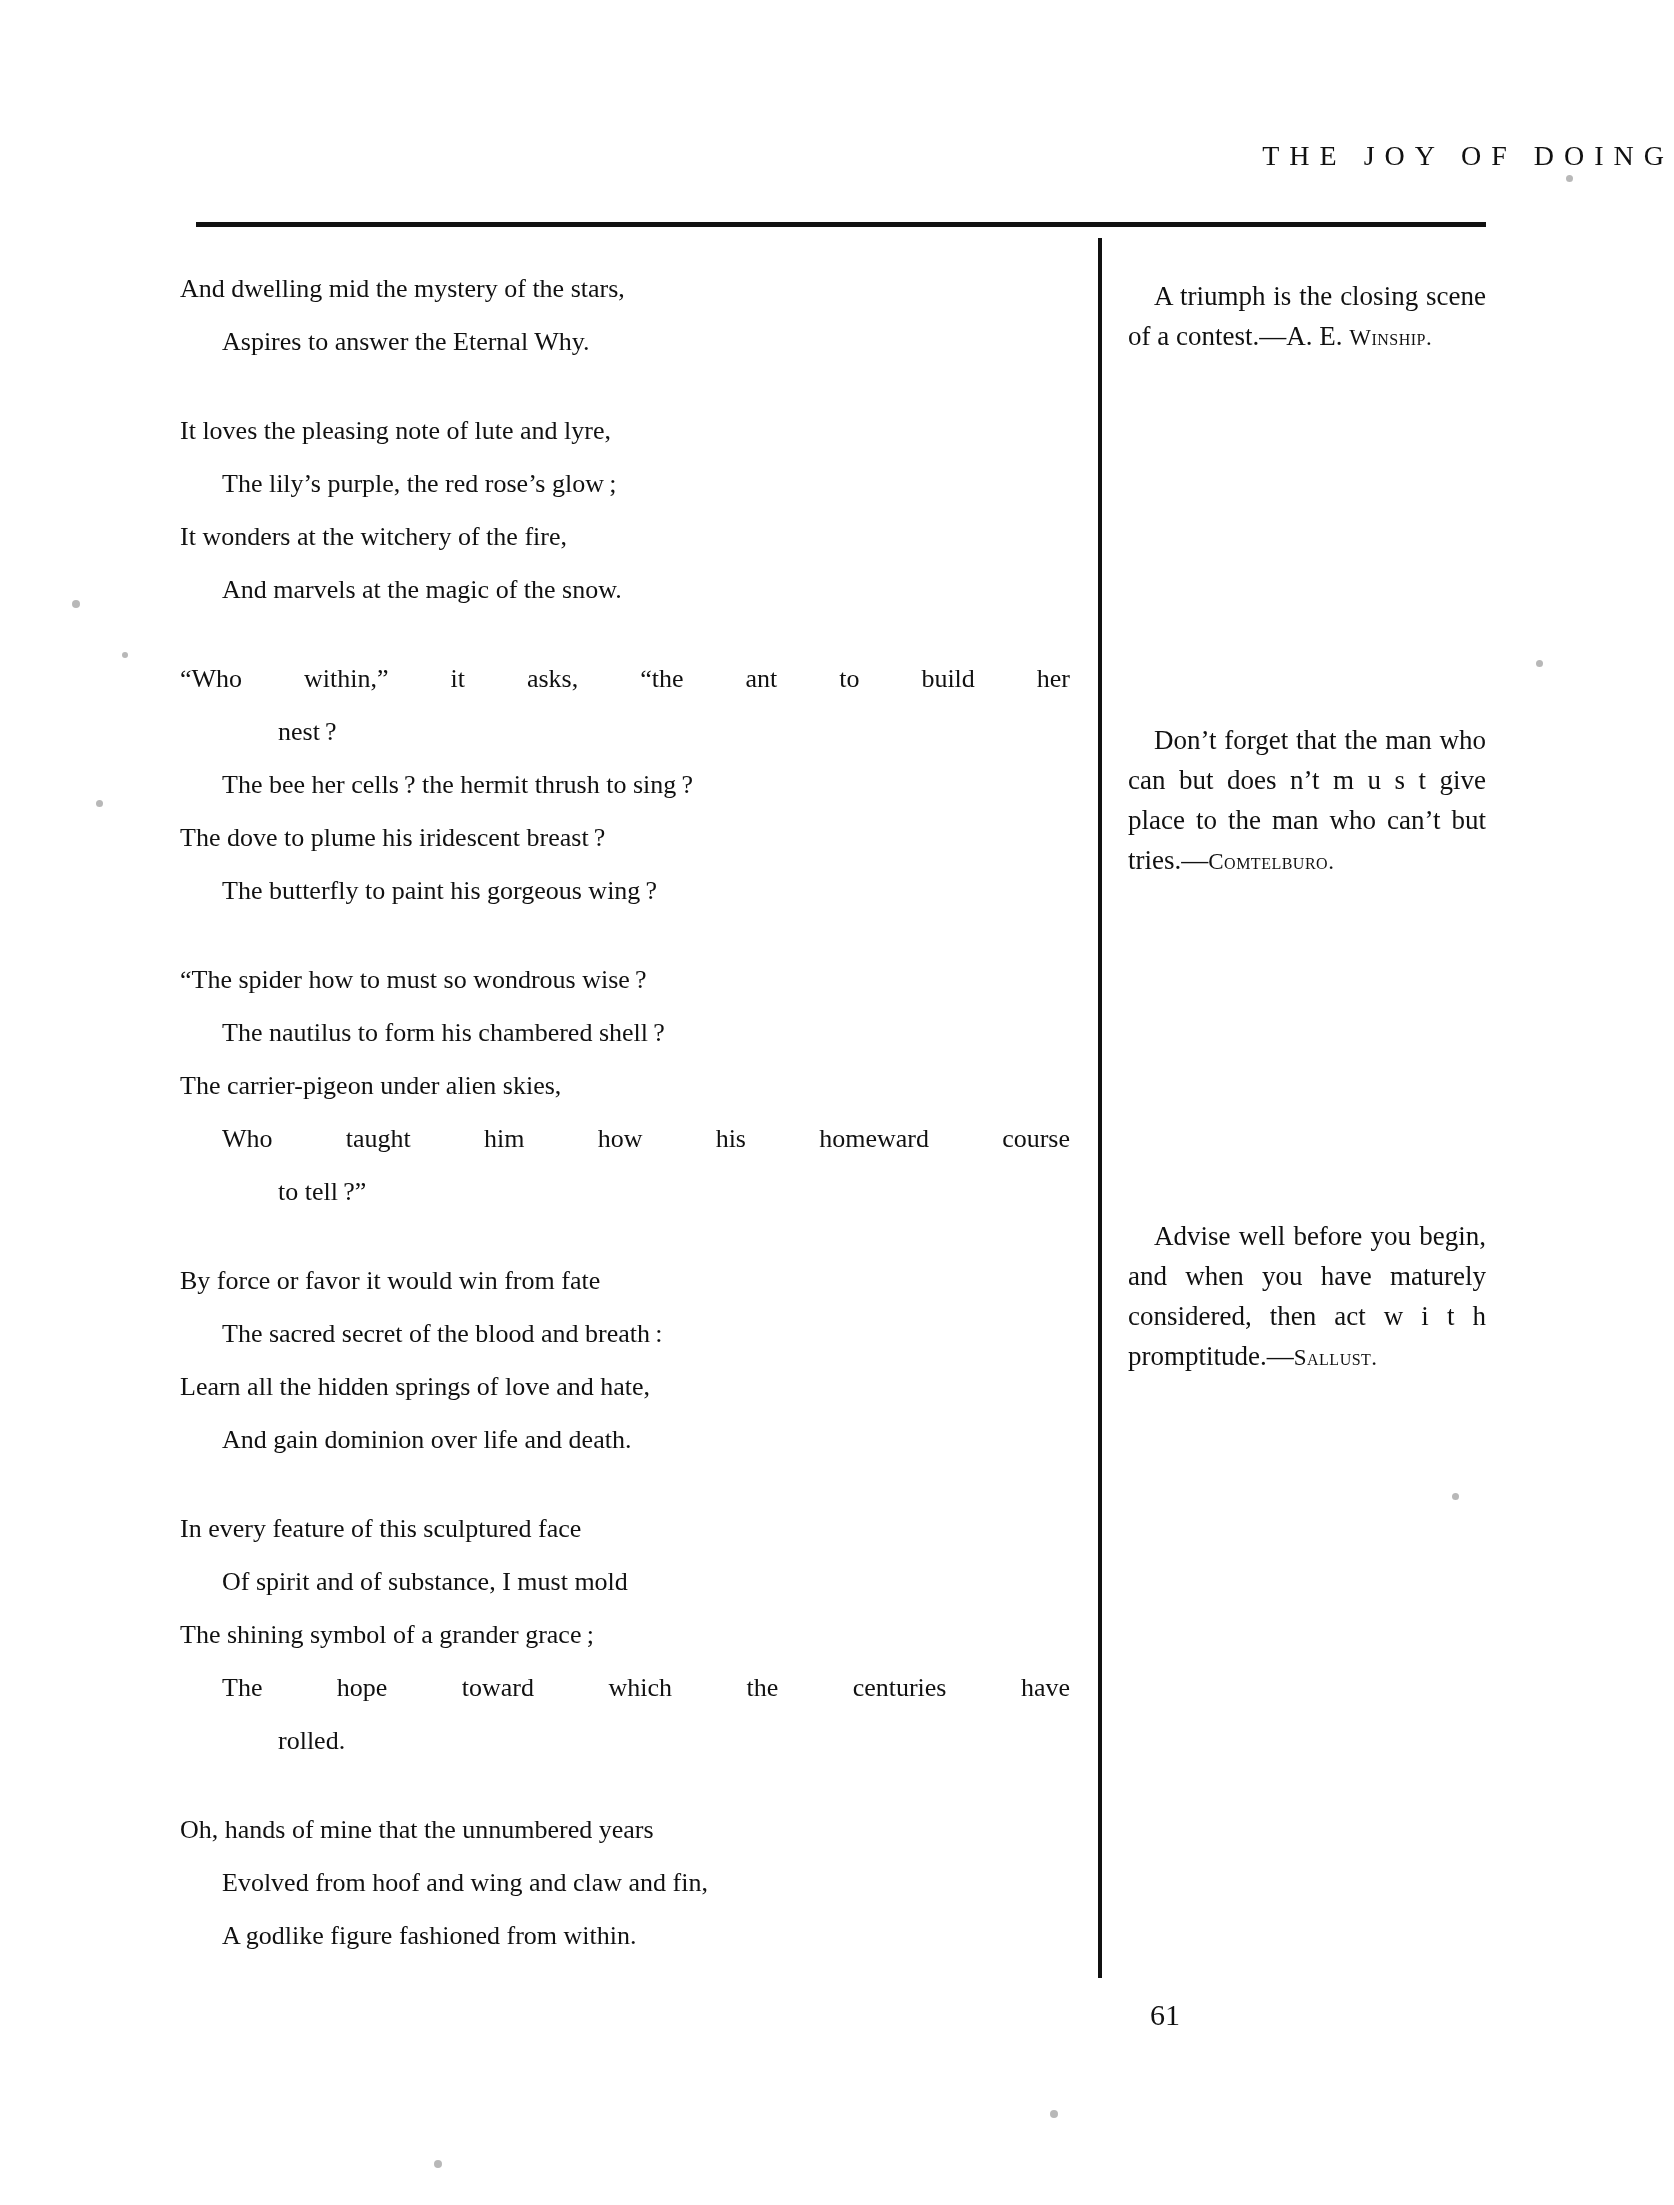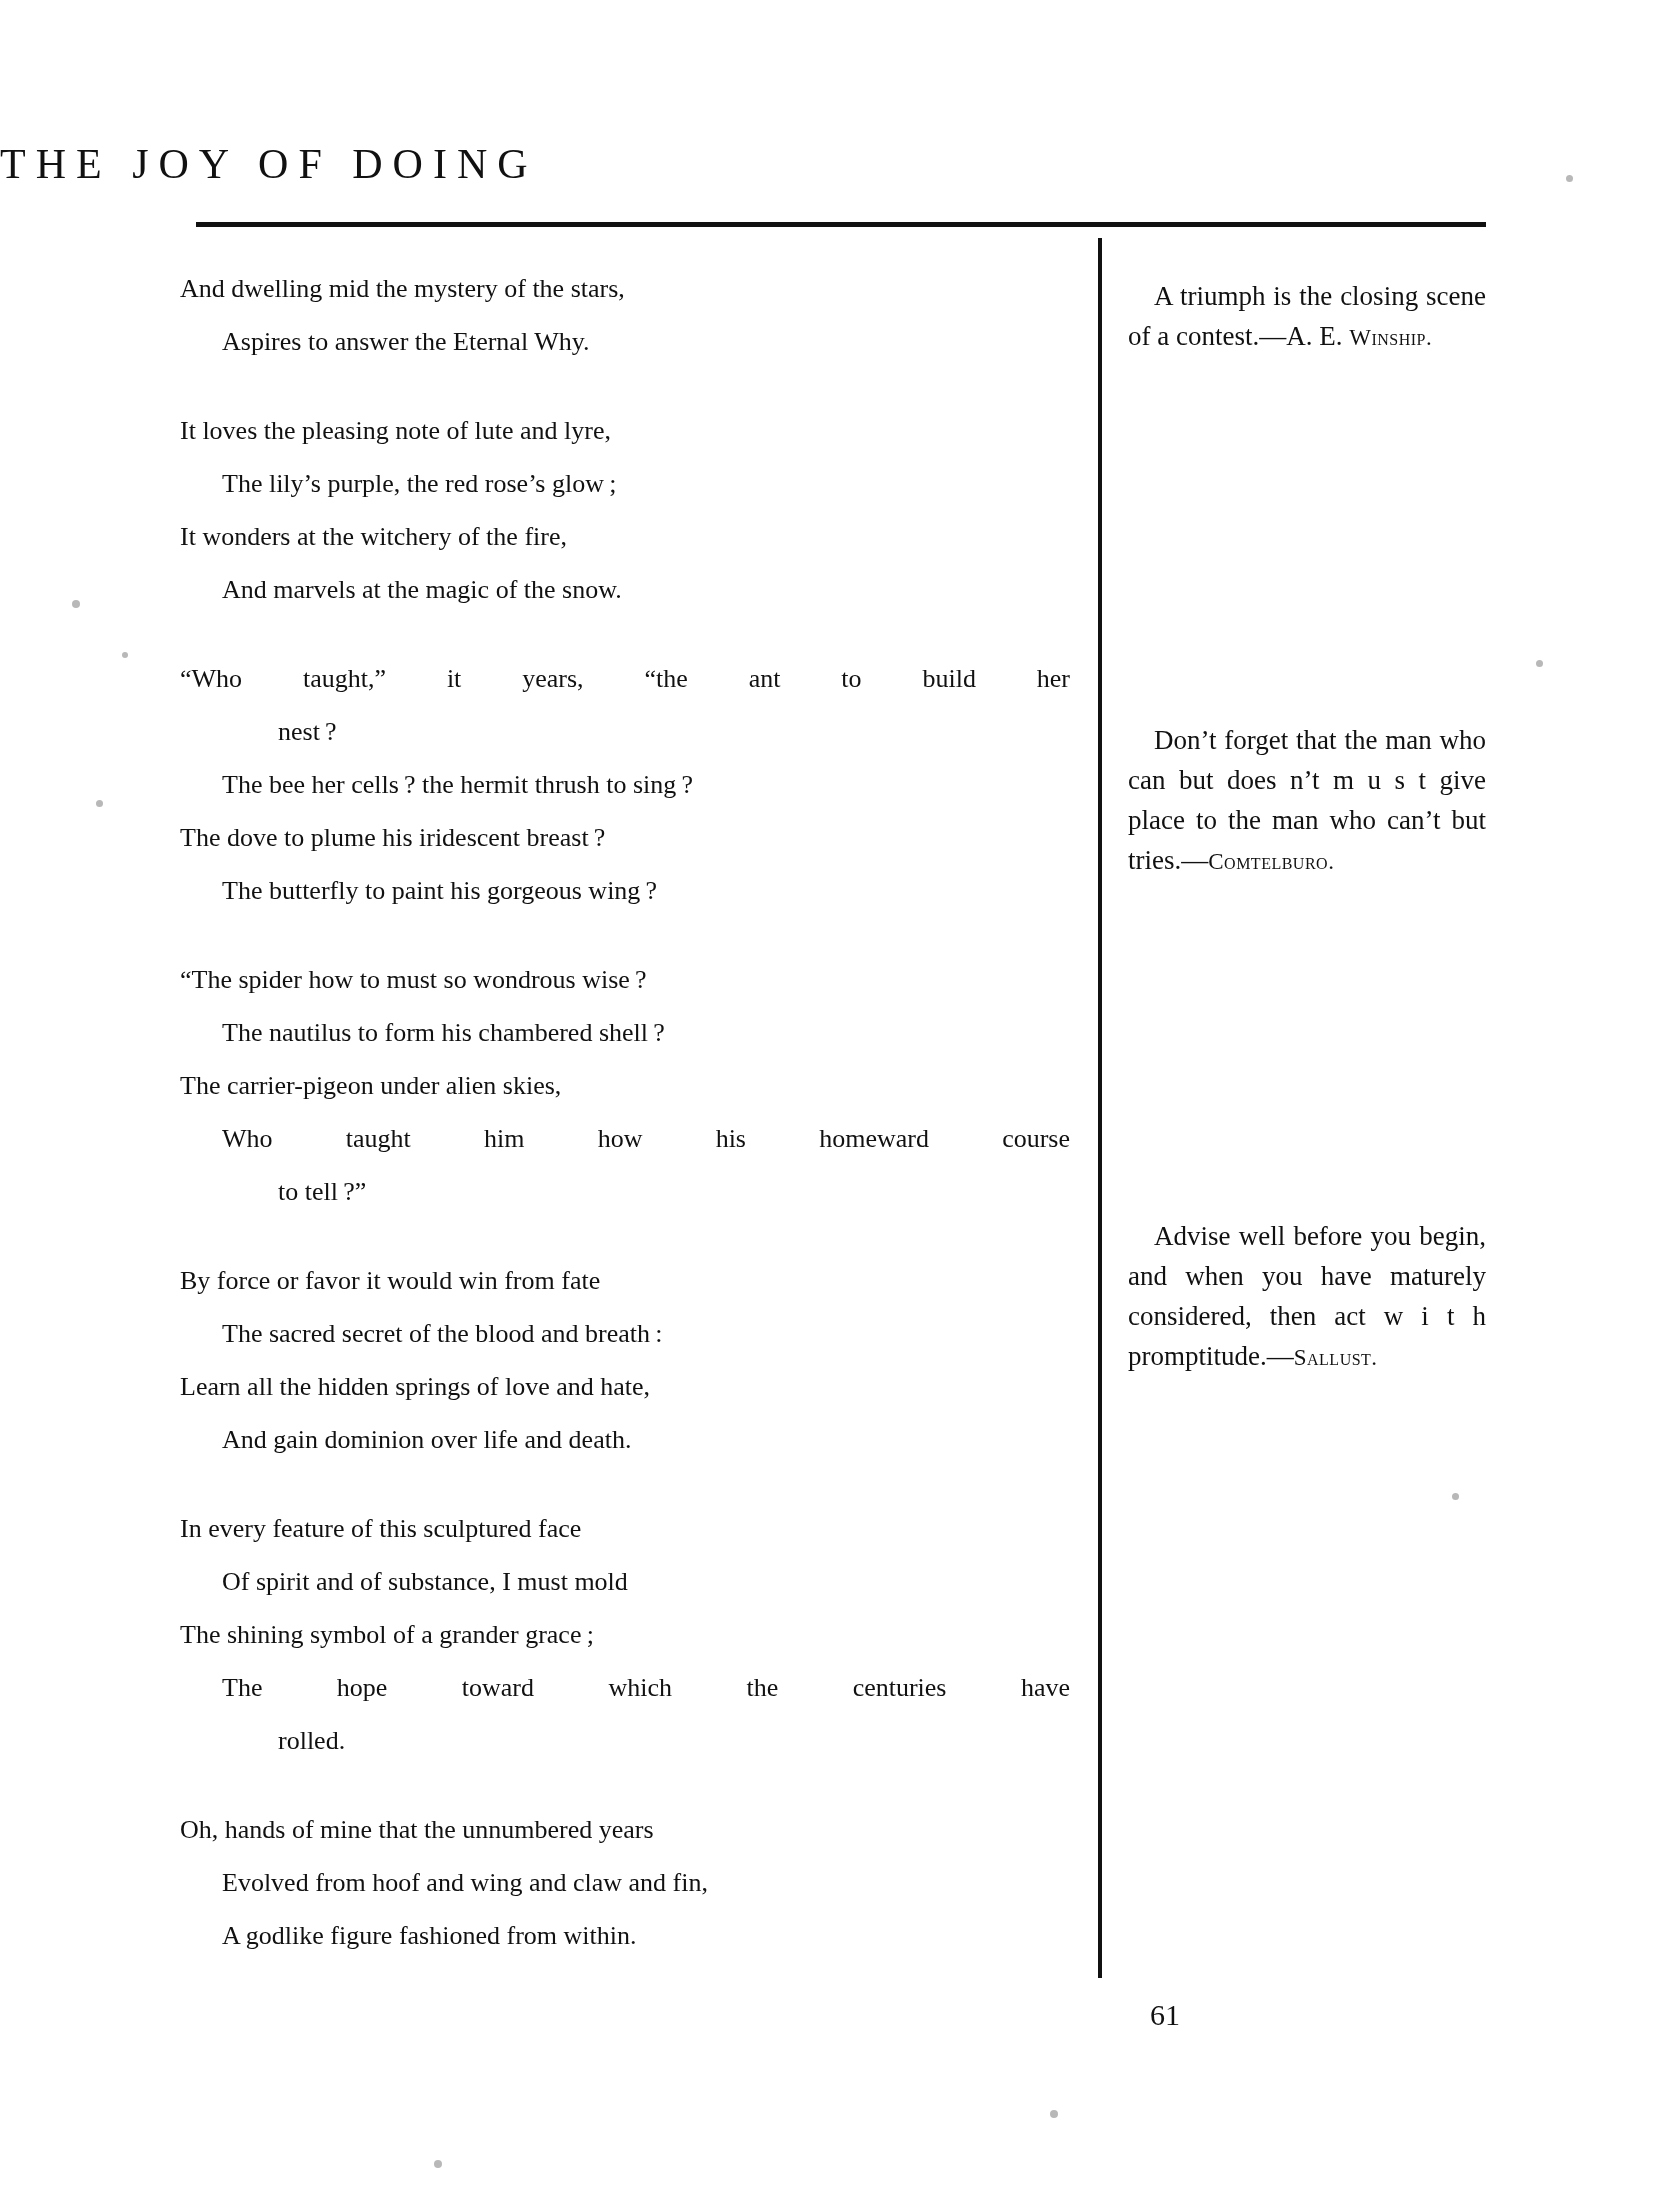--- a/index.html
+++ b/index.html
@@ -22,22 +22,22 @@
     width: 1674px;
     height: 2205px;
   }
 
   
   .page-header {
     position: absolute;
     left: 0;
     top: 140px;
     width: 1674px;
-    text-align: left;
-    font-size: 42px;
+    text-align: right;
+    font-size: 28px;
     letter-spacing: 10px;
     font-family: "Liberation Serif", serif;
     color: #111;
     white-space: nowrap;
   }
 
   .header-rule {
     position: absolute;
     left: 196px;
     top: 222px;
@@ -151,21 +151,21 @@
     </div>
 
     <div class="stanza">
       <div class="line">It loves the pleasing note of lute and lyre,</div>
       <div class="line indent">The lily’s purple, the red rose’s glow ;</div>
       <div class="line">It wonders at the witchery of the fire,</div>
       <div class="line indent">And marvels at the magic of the snow.</div>
     </div>
 
     <div class="stanza">
-      <div class="line justify">“Who taught,” it years, “the ant to build her</div>
+      <div class="line justify">“Who within,” it asks, “the ant to build her</div>
       <div class="line indent2">nest ?</div>
       <div class="line indent">The bee her cells ? the hermit thrush to sing ?</div>
       <div class="line">The dove to plume his iridescent breast ?</div>
       <div class="line indent">The butterfly to paint his gorgeous wing ?</div>
     </div>
 
     <div class="stanza">
       <div class="line">“The spider how to must so wondrous wise ?</div>
       <div class="line indent">The nautilus to form his chambered shell ?</div>
       <div class="line">The carrier-pigeon under alien skies,</div>

